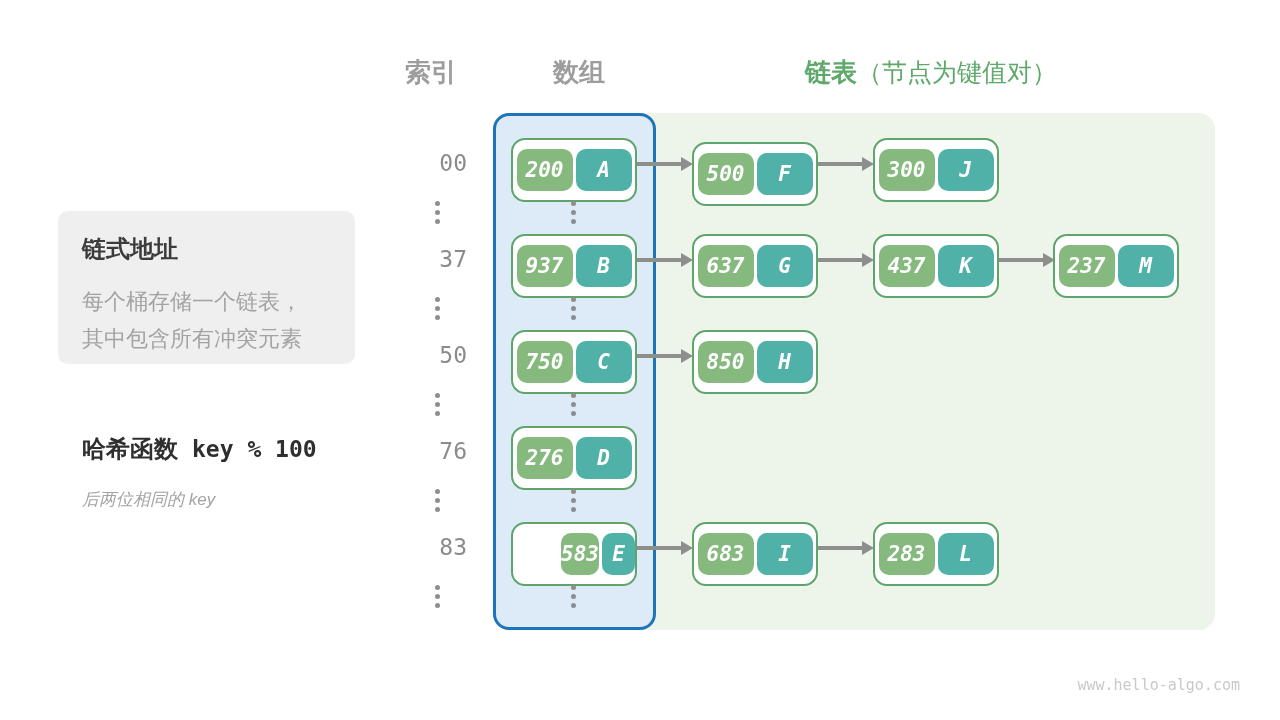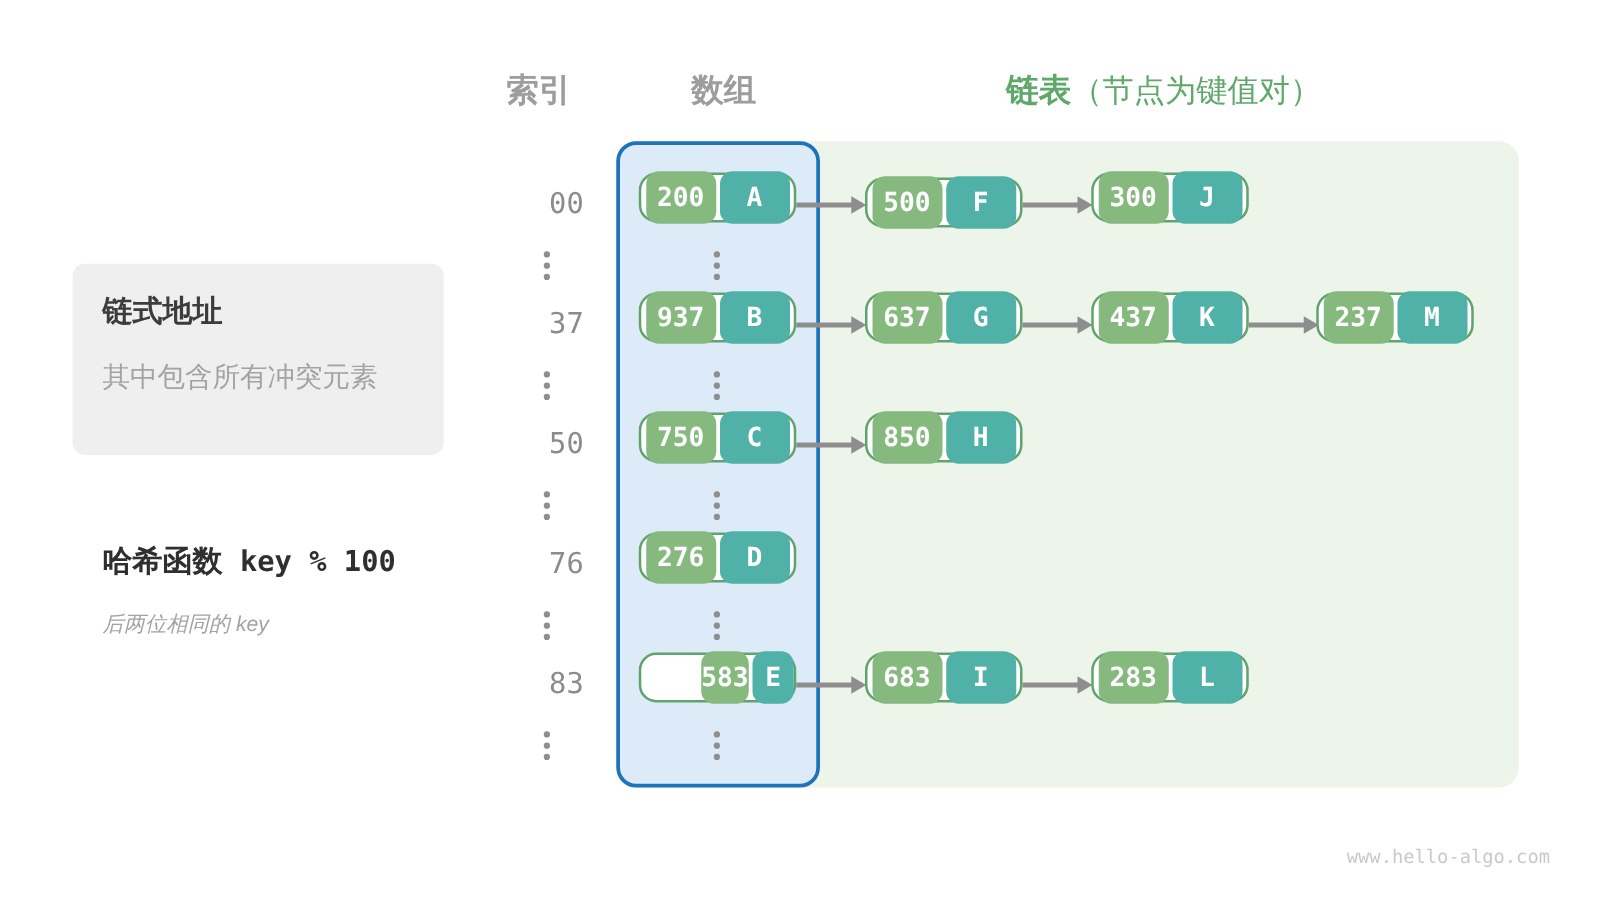--- a/index.html
+++ b/index.html
@@ -35,23 +35,23 @@
     background:#dcebf7; border:3px solid #1e74b8; border-radius:16px; box-sizing:border-box;
   }
   
   .bucket-index {
     position:absolute; width:60px; text-align:right;
     font-family:"DejaVu Sans Mono", monospace; font-size:23px; color:#8b8b8b;
   }
   .dots { position:absolute; display:flex; flex-direction:column; gap:4px; }
   .dots i { width:5px; height:5px; border-radius:50%; background:#8e8e8e; }
   .node {
-    position:absolute; width:126px; height:40px; box-sizing:border-box;
+    position:absolute; width:126px; height:64px; box-sizing:border-box;
     background:#ffffff; border:2px solid #5fa46c; border-radius:14px;
-    display:flex; align-items:center; justify-content:center; gap:3px;
+    display:flex; align-items:center; justify-content:center; gap:3px;font-style:italic;
   }
   .node .cell {
     width:56px; height:42px; border-radius:10px; color:#ffffff;
     font-family:"DejaVu Sans Mono", monospace; font-size:21px; font-weight:bold;
     display:flex; align-items:center; justify-content:center;
   }
   .node .key { background:#85b97e; }
   .node .val { background:#4fb1a7; }
   .arrow { position:absolute; width:55px; height:16px; }
   .arrow .shaft { position:absolute; left:0; top:6px; height:4px; right:9px; background:#8e8e8e; }
@@ -70,20 +70,21 @@
 
 <div id="canvas">
 
   <div class="hdr" id="hdr-index">索引</div>
   <div class="hdr" id="hdr-array">数组</div>
   <div class="hdr" id="hdr-list"><span>链表</span><span class="note">（节点为键值对）</span></div>
 
   <div class="note-box">
     <div class="nb-title">链式地址</div>
     <div class="nb-body">
+      <div>每个桶存储一个链表，</div>
       <div>其中包含所有冲突元素</div>
     </div>
   </div>
 
   <div class="hash-note">
     <div class="hn-title"><span class="hn-zh">哈希函数</span><span class="hn-code">key % 100</span></div>
     <div class="hn-body">
       <div>后两位相同的  key</div>
     </div>
   </div>

